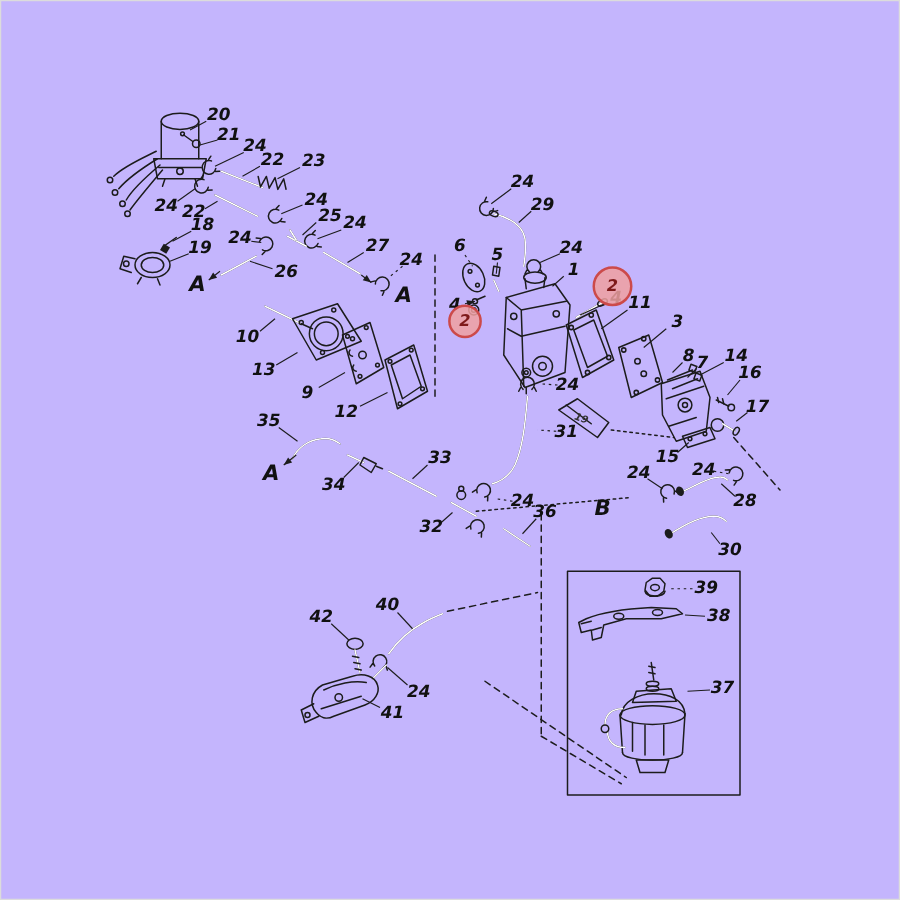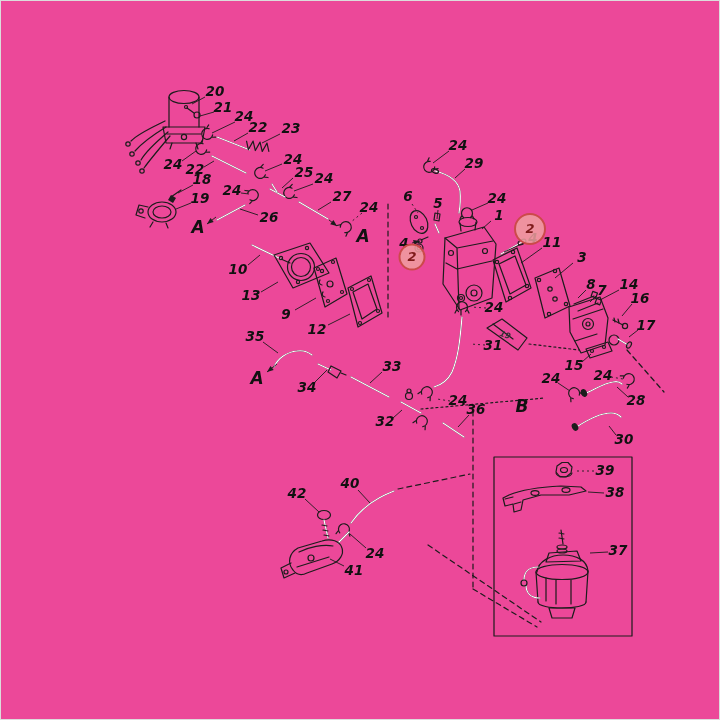--- a/index.html
+++ b/index.html
@@ -1,18 +1,18 @@
 <!DOCTYPE html>
 <html><head>
 <meta charset="utf-8">
 <style>
   html,body{margin:0;padding:0;background:#fff;}
-  #stage{position:relative;width:720px;height:720px;background:#ec4899;
+  #stage{position:relative;width:720px;height:720px;background:#c4b5fd;
          border:1px solid #dcdcdc;box-sizing:border-box;overflow:hidden;
-         font-family:"DejaVu Sans", sans-serif;padding-left:40px;}
+         font-family:"DejaVu Sans", sans-serif;}
   svg{display:block;}
   
   .art path,.art line,.art circle,.art ellipse,.art rect,.art polygon,.art polyline{
     stroke:#1c1c1c;fill:none;stroke-width:1.2;stroke-linecap:round;stroke-linejoin:round;}
   .b9{stroke-width:9}.w6{stroke:#fff !important;stroke-width:6}
   .b8{stroke-width:8}.w5{stroke:#fff !important;stroke-width:5.2}
   .b7{stroke-width:7}.w45{stroke:#fff !important;stroke-width:4.4}
   .b6{stroke-width:6}.w36{stroke:#fff !important;stroke-width:3.6}
   .b5{stroke-width:5}.w25{stroke:#fff !important;stroke-width:2.6}
   .b3{stroke-width:2.8}

